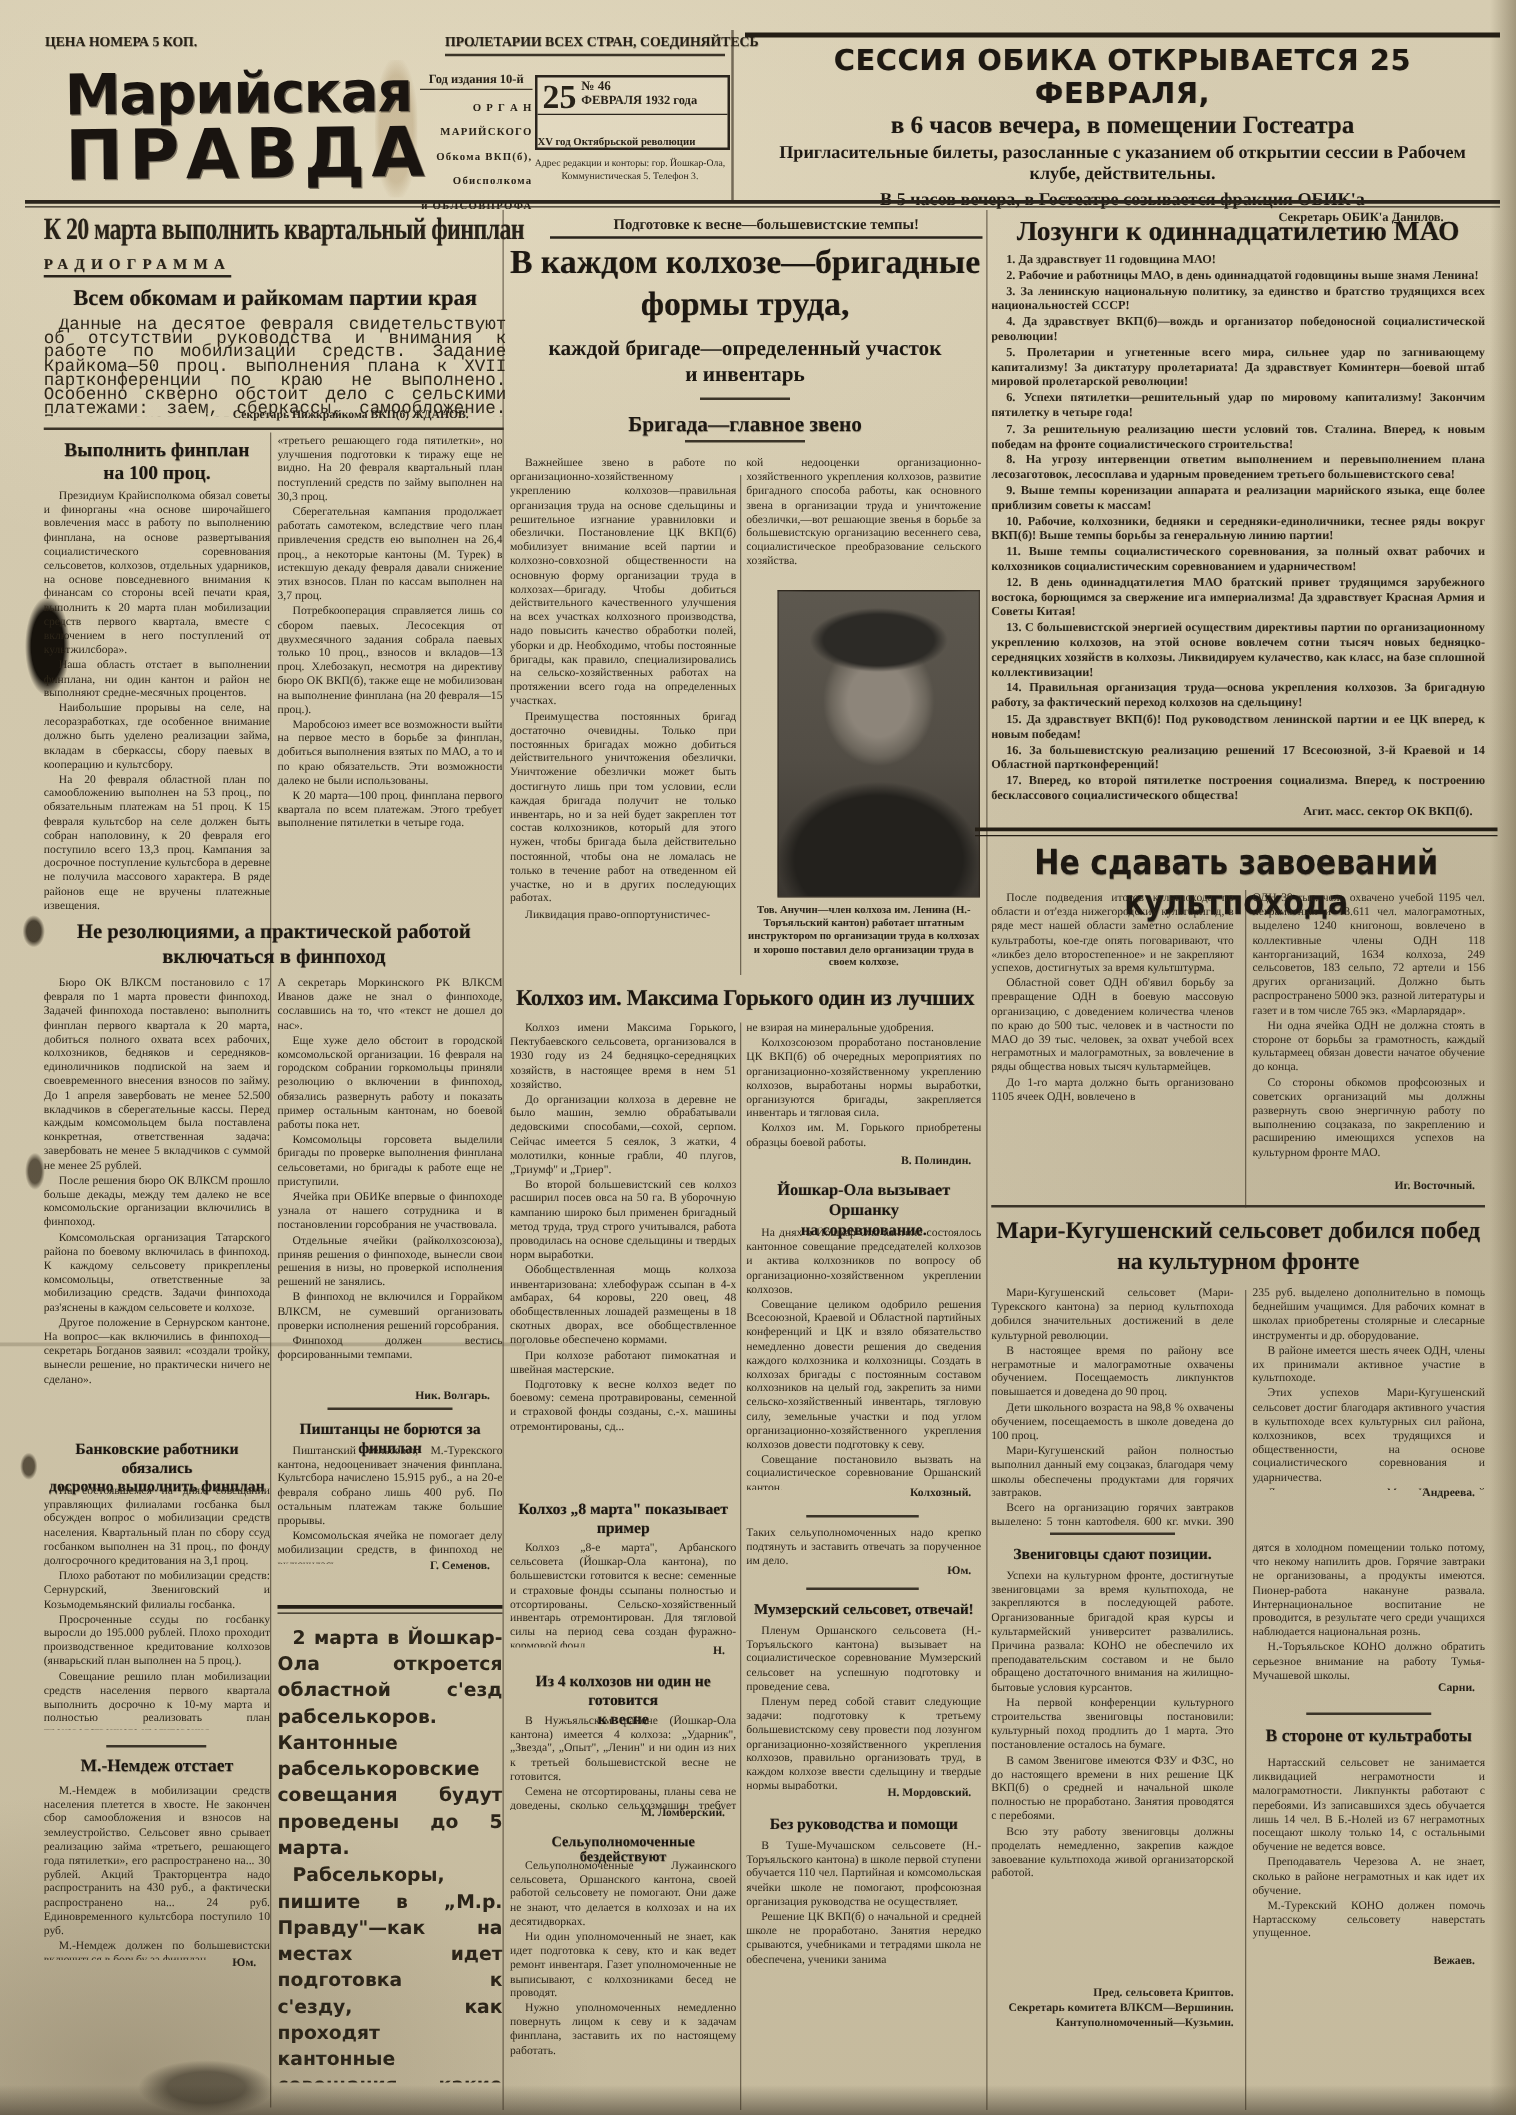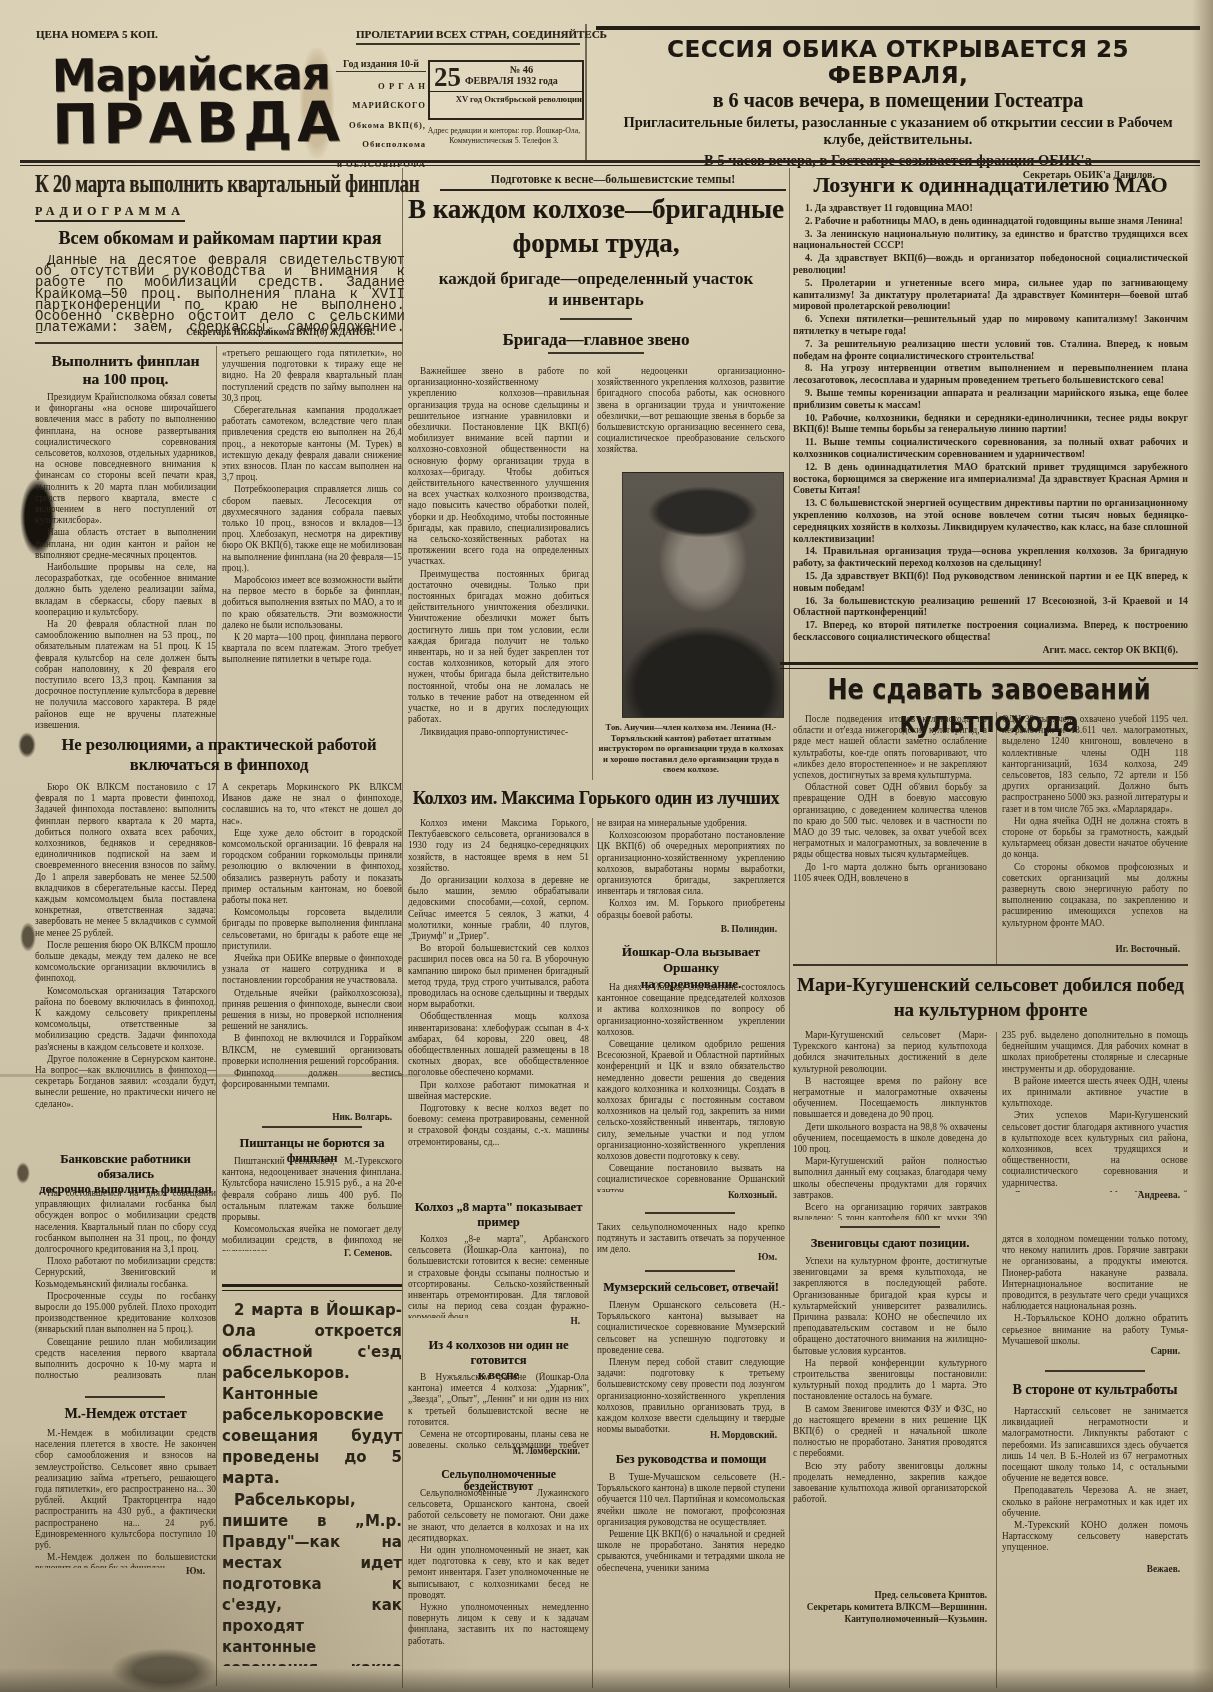--- a/index.html
+++ b/index.html
@@ -54,25 +54,25 @@
         <p>МАРИЙСКОГО</p>
         <p>Обкома ВКП(б),</p>
         <p>Обисполкома</p>
         <p>и ОБЛСОВПРОФА</p>
       </div>
   </div>
   <div class="abs" style="left:428px;top:60px;width:152px;height:56px;border:2px solid #2a241c;background:rgba(255,250,235,.1);">
     <div style="display:flex;align-items:flex-start;padding:2px 4px 0 4px;">
       <div style="font-size:27px;font-weight:bold;line-height:26px;">25</div>
       <div style="flex:1;padding-left:4px;">
-        <div style="font-size:10.5px;font-weight:bold;text-align:center;">№ 46</div>
+        <div style="font-size:10.5px;font-weight:bold;text-align:left;">№ 46</div>
         <div style="font-size:10px;font-weight:bold;">ФЕВРАЛЯ 1932 года</div>
       </div>
     </div>
-    <div style="font-size:8.6px;font-weight:bold;text-align:right;border-top:1px solid #2a241c;margin-top:1px;padding-top:2px;">XV год Октябрьской революции</div>
+    <div style="font-size:8.6px;font-weight:bold;text-align:left;border-top:1px solid #2a241c;margin-top:1px;padding-top:16px;">XV год Октябрьской революции</div>
   </div>
   <div class="abs" style="left:420px;top:126px;width:168px;font-size:7.8px;line-height:9.5px;text-align:center;">Адрес редакции и конторы: гор. Йошкар-Ола, Коммунистическая 5. Телефон 3.</div>
 
   <div class="abs" style="left:596px;top:26px;width:604px;border-top:4px solid #241e15;padding-top:6px;">
     <div class="hl ink boxhead" style="font-size:23px;line-height:26px;letter-spacing:0.5px;">СЕССИЯ ОБИКА ОТКРЫВАЕТСЯ 25 ФЕВРАЛЯ,</div>
     <div class="hl ink" style="font-size:20px;line-height:24px;">в 6 часов вечера, в помещении Гостеатра</div>
     <div class="hl" style="font-size:14.5px;line-height:17px;padding:2px 10px 0 10px;">Пригласительные билеты, разосланные с указанием об открытии сессии в Рабочем клубе, действительны.</div>
     <div class="hl" style="font-size:14.5px;line-height:18px;padding-top:3px;">В 5 часов вечера, в Гостеатре созывается фракция ОБИК'а</div>
     <div style="font-size:10px;font-weight:bold;text-align:right;padding-right:45px;">Секретарь ОБИК'а Данилов.</div>
   </div>
@@ -115,21 +115,21 @@
     </div>
 
   <div class="abs hl ink" style="left:35px;top:735px;width:368px;font-size:16.5px;line-height:20px;">
     <div>Не резолюциями, а практической работой</div>
     <div>включаться в финпоход</div>
   </div>
   <div class="abs body" style="left:35px;top:782px;width:181px;height:360px;">
       <p>Бюро ОК ВЛКСМ постановило с 17 февраля по 1 марта провести финпоход. Задачей финпохода поставлено: выполнить финплан первого квартала к 20 марта, добиться полного охвата всех рабочих, колхозников, бедняков и середняков-единоличников подпиской на заем и своевременного внесения взносов по займу. До 1 апреля завербовать не менее 52.500 вкладчиков в сберегательные кассы. Перед каждым комсомольцем была поставлена конкретная, ответственная задача: завербовать не менее 5 вкладчиков с суммой не менее 25 рублей.</p>
       <p>После решения бюро ОК ВЛКСМ прошло больше декады, между тем далеко не все комсомольские организации включились в финпоход.</p>
       <p>Комсомольская организация Татарского района по боевому включилась в финпоход. К каждому сельсовету прикреплены комсомольцы, ответственные за мобилизацию средств. Задачи финпохода раз'яснены в каждом сельсовете и колхозе.</p>
-      <p>Другое положение в Сернурском кантоне. На вопрос—как включились в финпоход—секретарь Богданов заявил: «создали будут, вынесли решение, но практически ничего не сделано».</p>
+      <p>Другое положение в Сернурском кантоне. На вопрос—как включились в финпоход—секретарь Богданов заявил: «создали тройку, вынесли решение, но практически ничего не сделано».</p>
     </div>
   <div class="abs body nf" style="left:222px;top:782px;width:180px;height:330px;">
       <p>А секретарь Моркинского РК ВЛКСМ Иванов даже не знал о финпоходе, сославшись на то, что «текст не дошел до нас».</p>
       <p>Еще хуже дело обстоит в городской комсомольской организации. 16 февраля на городском собрании горкомольцы приняли резолюцию о включении в финпоход, обязались развернуть работу и показать пример остальным кантонам, но боевой работы пока нет.</p>
       <p>Комсомольцы горсовета выделили бригады по проверке выполнения финплана сельсоветами, но бригады к работе еще не приступили.</p>
       <p>Ячейка при ОБИКе впервые о финпоходе узнала от нашего сотрудника и в постановлении горсобрания не участвовала.</p>
       <p>Отдельные ячейки (райколхозсоюза), приняв решения о финпоходе, вынесли свои решения в низы, но проверкой исполнения решений не занялись.</p>
       <p>В финпоход не включился и Горрайком ВЛКСМ, не сумевший организовать проверки исполнения решений горсобрания.</p>
       <p>Финпоход должен вестись форсированными темпами.</p>
     </div>

